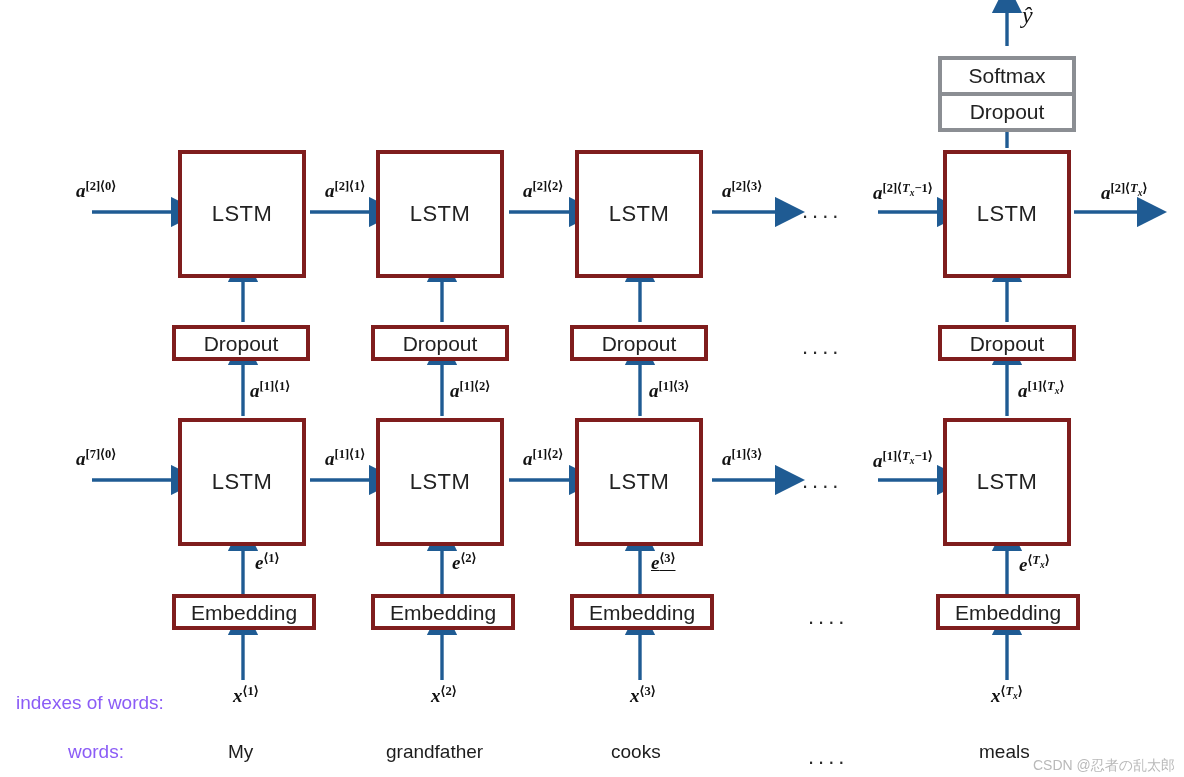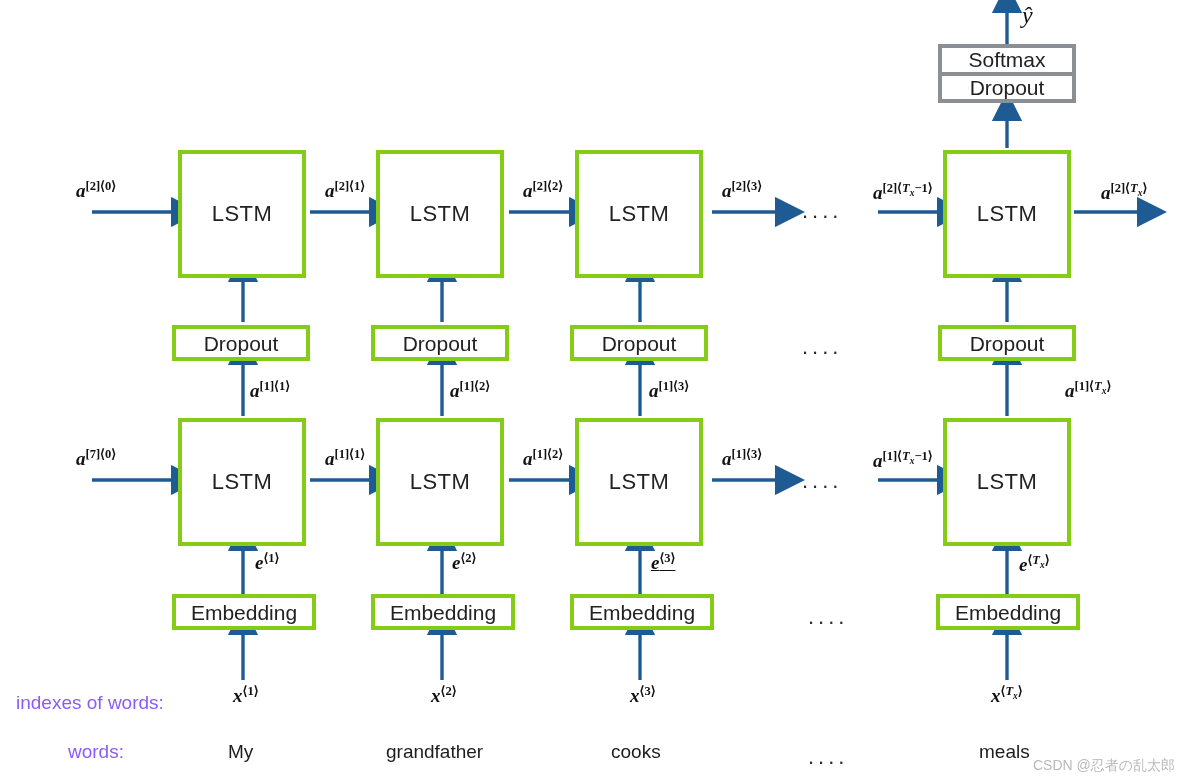--- a/index.html
+++ b/index.html
@@ -12,21 +12,21 @@
     width:1184px;
     height:777px;
     background:#ffffff;
     overflow:hidden;
   }
   
   .box{
     position:absolute;
     box-sizing:border-box;
     background:#ffffff;
-    border:4px solid #84cc16;
+    border:4px solid #7f1d1d;
     display:flex;
     align-items:center;
     justify-content:center;
     color:#222;
     line-height:1;
   }
   .box.lstm{
     font-size:22px;
     letter-spacing:0.5px;
   }
@@ -269,21 +269,21 @@
     <span>x</span><span class="sup">⟨3⟩</span>
   </div>
   <div class="plaintext" style="left:611px;top:741px;">cooks</div>
 
   <div class="dots" style="left:802px;top:198px;">....</div>
   <div class="dots" style="left:802px;top:334px;">....</div>
   <div class="dots" style="left:802px;top:468px;">....</div>
   <div class="dots" style="left:808px;top:604px;">....</div>
   <div class="dots" style="left:808px;top:744px;">....</div>
 
-  <div class="stack" style="left:938px;top:44px;width:138px;height:59px;">
+  <div class="stack" style="left:938px;top:56px;width:138px;height:76px;">
     <div class="cell top">
       <span>Softmax</span>
     </div>
     <div class="cell">
       <span>Dropout</span>
     </div>
   </div>
   <div class="yhat" style="left:1022px;top:2px;">ŷ</div>
 
   <div class="box lstm" style="left:943px;top:150px;width:128px;height:128px;">
@@ -298,21 +298,21 @@
   <div class="box embedding" style="left:936px;top:594px;width:144px;height:36px;">
     <span>Embedding</span>
   </div>
 
   <div class="lbl" style="left:873px;top:180px;">
     <span>a</span><span class="sup">[2]⟨<span class="it">T</span><span class="sub">x</span>−1⟩</span>
   </div>
   <div class="lbl" style="left:1101px;top:180px;">
     <span>a</span><span class="sup">[2]⟨<span class="it">T</span><span class="sub">x</span>⟩</span>
   </div>
-  <div class="lbl" style="left:1065px;top:378px;">
+  <div class="lbl" style="left:1018px;top:378px;">
     <span>a</span><span class="sup">[1]⟨<span class="it">T</span><span class="sub">x</span>⟩</span>
   </div>
   <div class="lbl" style="left:873px;top:448px;">
     <span>a</span><span class="sup">[1]⟨<span class="it">T</span><span class="sub">x</span>−1⟩</span>
   </div>
   <div class="lbl" style="left:1019px;top:552px;">
     <span>e</span><span class="sup">⟨<span class="it">T</span><span class="sub">x</span>⟩</span>
   </div>
   <div class="lbl" style="left:991px;top:683px;">
     <span>x</span><span class="sup">⟨<span class="it">T</span><span class="sub">x</span>⟩</span>

